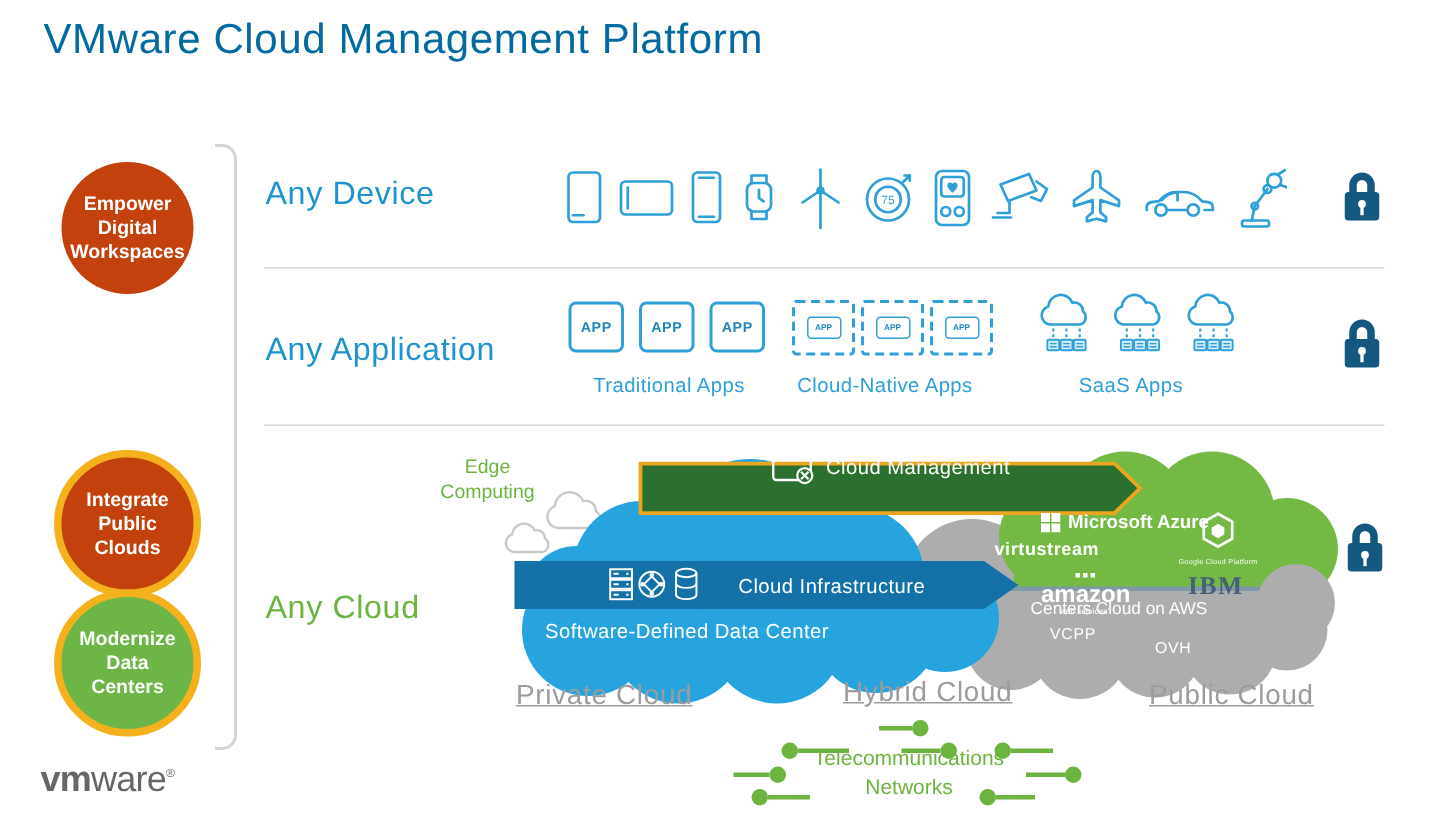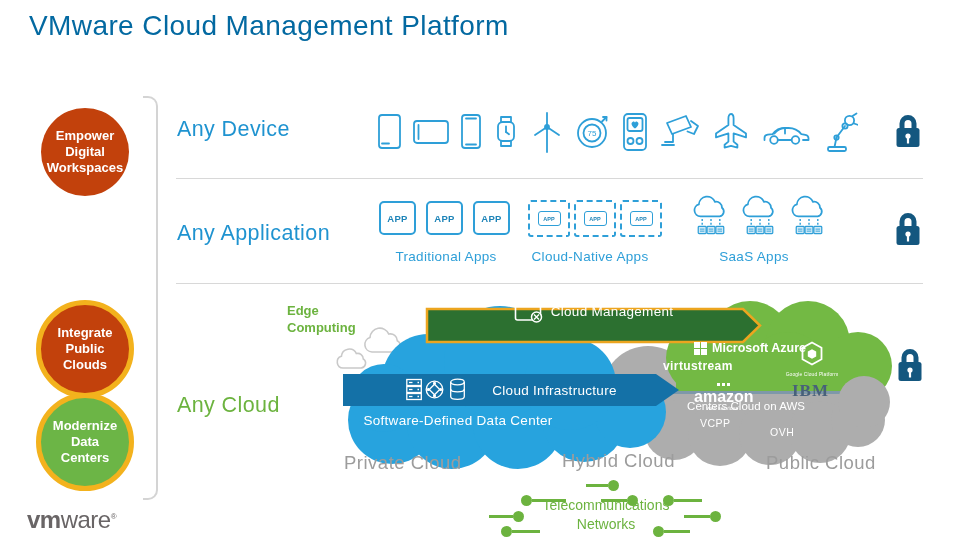--- a/index.html
+++ b/index.html
@@ -50,42 +50,42 @@
   .cn-inner{width:21px;height:13px;border:1.5px solid #2E9FD8;border-radius:3px;
             display:flex;align-items:center;justify-content:center;
             font-size:5.5px;font-weight:bold;color:#1E84B8;}
   .saas-row{left:689px;top:195px;display:flex;gap:5px;}
   .grp-label{font-size:13.5px;color:#2E9FD8;font-weight:400;text-align:center;letter-spacing:.3px;}
   .gl-trad{left:381px;top:249px;width:130px;}
   .gl-cn{left:515px;top:249px;width:150px;}
   .gl-saas{left:698px;top:249px;width:112px;}
 
   
-  .edge-label{left:287px;top:303px;width:76px;text-align:left;color:#6CB33F;
-              font-size:13px;line-height:1.3;white-space:pre-line;font-weight:700;}
+  .edge-label{left:287px;top:303px;width:76px;text-align:center;color:#6CB33F;
+              font-size:13px;line-height:1.3;white-space:pre-line;font-weight:400;}
   .mgmt-banner{left:427px;top:295px;width:333px;height:33px;display:flex;align-items:center;
                justify-content:center;gap:7px;color:#fff;font-size:13.5px;letter-spacing:.3px;}
   .infra-banner{left:343px;top:374px;width:337px;height:32px;display:flex;align-items:center;
                 justify-content:center;gap:26px;color:#fff;font-size:13.5px;letter-spacing:.3px;}
   .sddc{left:352px;top:413px;width:212px;text-align:center;color:#fff;font-size:13.5px;letter-spacing:.3px;}
   .azure{left:694px;top:341px;display:flex;align-items:center;gap:5px;color:#fff;
          font-weight:bold;font-size:12.5px;}
   .virtustream{left:663px;top:359px;color:#fff;font-weight:bold;font-size:12px;letter-spacing:.4px;}
   .google{left:783px;top:341px;width:58px;text-align:center;color:#fff;}
   .google .gtxt{font-size:4.8px;letter-spacing:.2px;margin-top:1px;}
   .amazon{left:694px;top:373px;width:58px;text-align:center;color:#fff;line-height:1;}
   .amazon .sq{display:inline-block;width:3px;height:3px;background:#fff;margin:0 1px;}
   .amazon .am{font-size:16px;font-weight:bold;display:block;}
   .amazon .ws{font-size:5.5px;display:block;margin-top:1px;}
   .ibm{left:792px;top:381px;font-family:"Liberation Serif",serif;font-weight:bold;
        font-size:17px;color:#47607A;letter-spacing:1px;}
   .vmcaws{left:676px;top:400px;width:140px;text-align:center;color:#fff;font-size:11.5px;}
   .vcpp{left:700px;top:417px;color:#fff;font-size:10.5px;letter-spacing:.5px;}
   .ovh{left:770px;top:426px;color:#fff;font-size:10.5px;letter-spacing:.5px;}
-  .cloud-cap{font-size:18.5px;color:#9C9C9C;letter-spacing:.5px;}
+  .cloud-cap{font-size:18.5px;color:#9C9C9C;letter-spacing:.5px;text-decoration:underline;}
   .cap-private{left:344px;top:452px;} .cap-hybrid{left:562px;top:450px;} .cap-public{left:766px;top:452px;}
 
   
   .telecom-1{left:508px;top:497px;width:196px;text-align:center;color:#6CB33F;font-size:14px;}
   .telecom-2{left:508px;top:516px;width:196px;text-align:center;color:#6CB33F;font-size:14px;}
   .tdot{display:flex;align-items:center;}
   .tdot .dot{width:11px;height:11px;border-radius:50%;background:#6CB33F;flex:none;}
   .tdot .ln{height:3px;background:#6CB33F;flex:none;}
 
   

